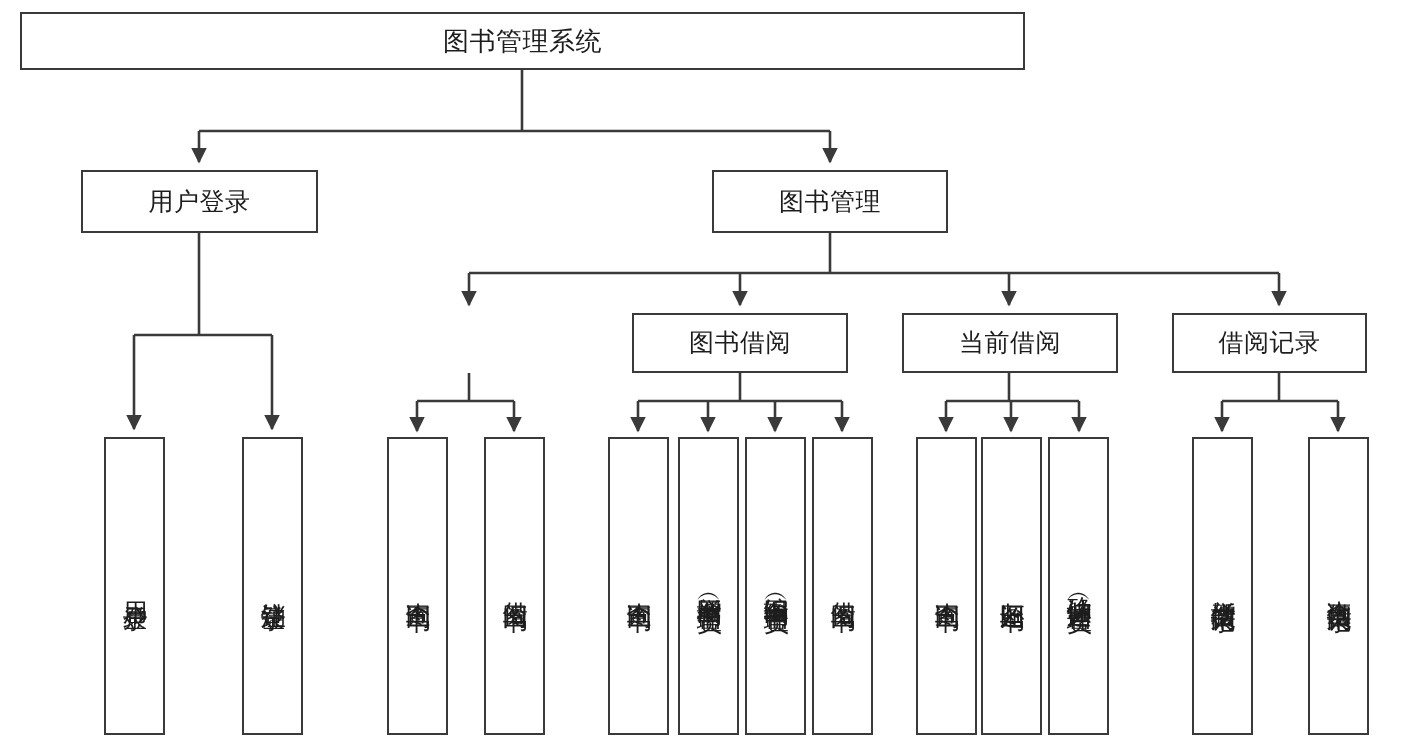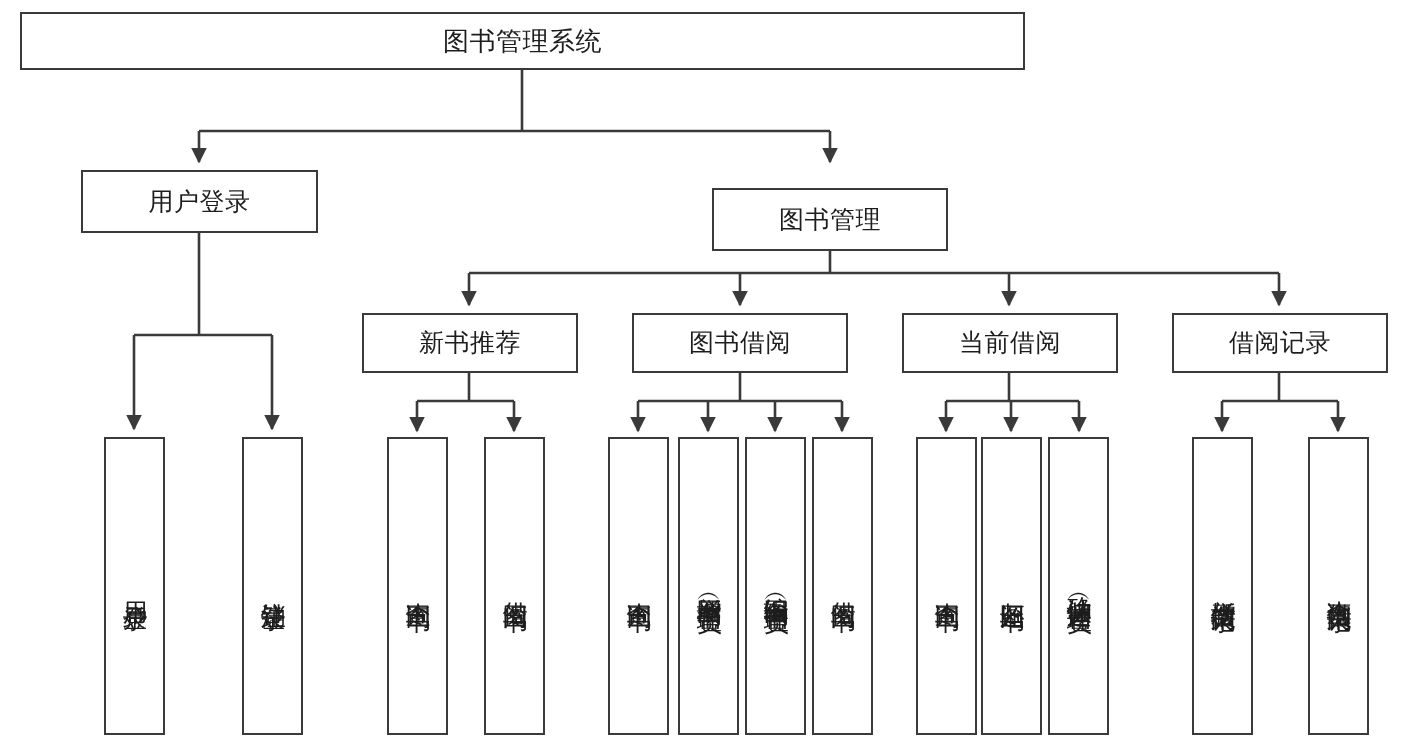--- a/index.html
+++ b/index.html
@@ -124,34 +124,31 @@
     </g>
   </svg>
 
   <div class="node horiz root" style="left:20px; top:12px; width:1005px; height:58px;">
     <span>图书管理系统</span>
   </div>
 
   <div class="node horiz" style="left:81px; top:170px; width:237px; height:63px;">
     <span>用户登录</span>
   </div>
-  <div class="node horiz" style="left:712px; top:170px; width:236px; height:63px;margin-top:18px;">
+  <div class="node horiz" style="left:712px; top:170px; width:236px; height:63px;">
     <span>图书管理</span>
   </div>
 
-  <div class="node horiz" style="left:362px; top:313px; width:216px; height:60px;">
-    <span>新书推荐</span>
-  </div>
   <div class="node horiz" style="left:632px; top:313px; width:216px; height:60px;font-family:Liberation Serif, serif;">
     <span>图书借阅</span>
   </div>
   <div class="node horiz" style="left:902px; top:313px; width:216px; height:60px;">
     <span>当前借阅</span>
   </div>
-  <div class="node horiz" style="left:1172px; top:313px; width:216px; height:60px;">
+  <div class="node horiz" style="left:1172px; top:313px; width:195px; height:60px;">
     <span>借阅记录</span>
   </div>
 
   <div class="node vert" style="left:104px; top:437px; width:61px; height:298px;">
     <span>用户登录</span>
   </div>
   <div class="node vert" style="left:242px; top:437px; width:61px; height:298px;">
     <span>注销登录</span>
   </div>
 

